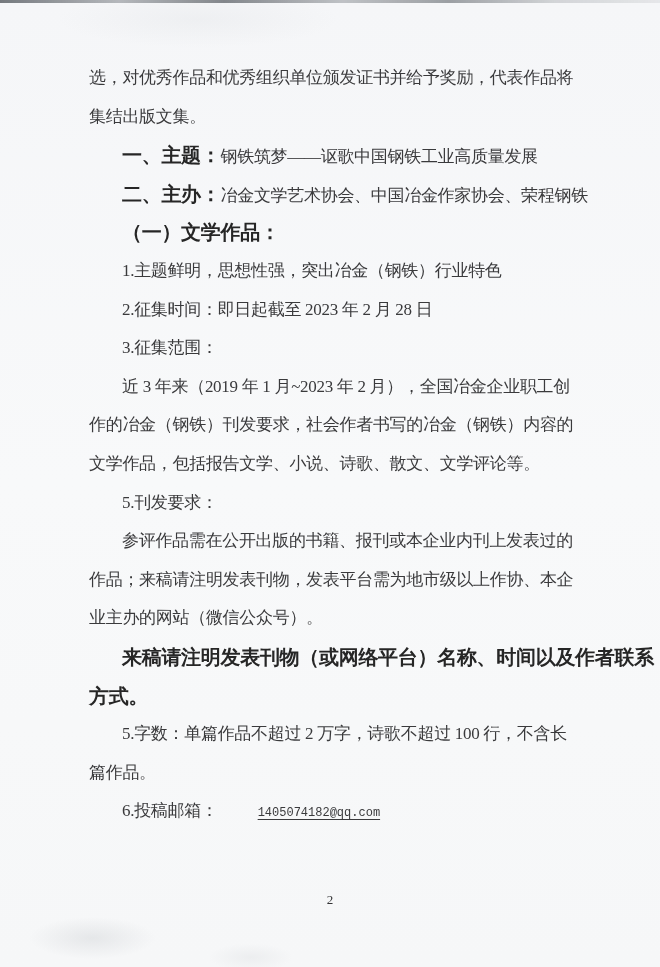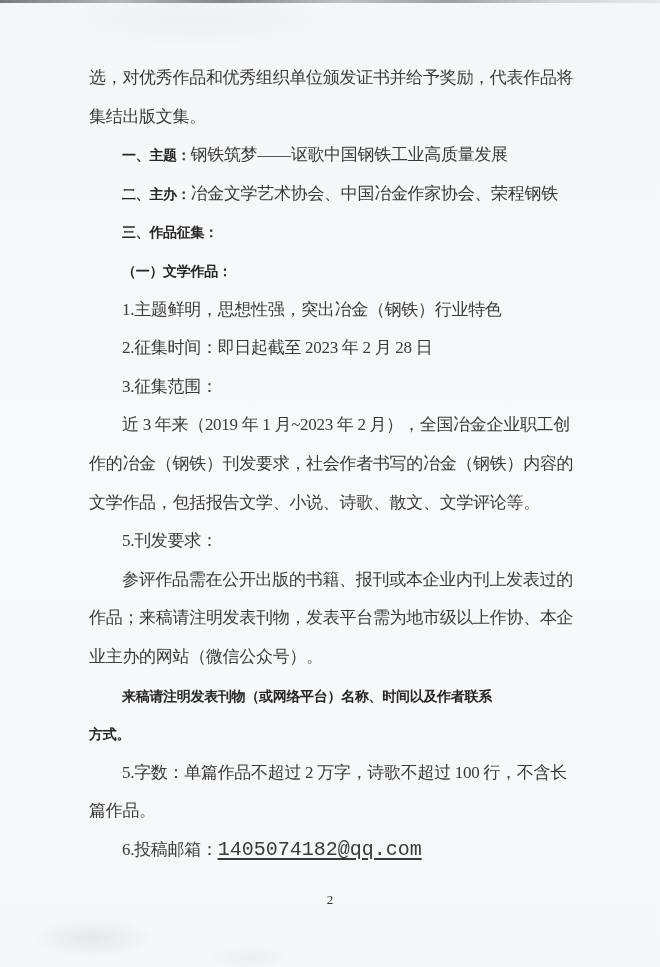--- a/index.html
+++ b/index.html
@@ -49,29 +49,30 @@
     letter-spacing: -0.3px;
     color: #3a3a3c;
     white-space: nowrap;
   }
   .line.indent {
     padding-left: 33px;
   }
   .bold {
     font-weight: 700;
     font-family: "Liberation Sans", "DejaVu Sans", sans-serif;
-    font-size: 14px;
+    font-size: 20px;
     color: #262626;
   }
   .underline {
     text-decoration: underline;
     text-underline-offset: 3px;
     font-family: "Liberation Mono", "DejaVu Sans Mono", monospace;
-    font-size: 20px;
+    font-size: 12px;
     letter-spacing: 0;
+    margin-left: 40px;
   }
   .footer {
     position: absolute;
     top: 890px;
     left: 0;
     width: 100%;
     text-align: center;
   }
   .page-number {
     font-size: 13px;
@@ -84,21 +85,20 @@
 
 <div class="page">
   <div class="scan-edge-top"></div>
 
   <div class="content">
 
   <div class="line"><span>选，对优秀作品和优秀组织单位颁发证书并给予奖励，代表作品将</span></div>
       <div class="line"><span>集结出版文集。</span></div>
       <div class="line indent"><span class="bold">一、主题：</span><span>钢铁筑梦——讴歌中国钢铁工业高质量发展</span></div>
       <div class="line indent"><span class="bold">二、主办：</span><span>冶金文学艺术协会、中国冶金作家协会、荣程钢铁</span></div>
-      <div class="line indent"><span class="bold">三、作品征集：</span></div>
       <div class="line indent"><span class="bold">（一）文学作品：</span></div>
       <div class="line indent"><span>1.主题鲜明，思想性强，突出冶金（钢铁）行业特色</span></div>
       <div class="line indent"><span>2.征集时间：即日起截至 2023 年 2 月 28 日</span></div>
       <div class="line indent"><span>3.征集范围：</span></div>
       <div class="line indent"><span>近 3 年来（2019 年 1 月~2023 年 2 月），全国冶金企业职工创</span></div>
       <div class="line"><span>作的冶金（钢铁）刊发要求，社会作者书写的冶金（钢铁）内容的</span></div>
       <div class="line"><span>文学作品，包括报告文学、小说、诗歌、散文、文学评论等。</span></div>
       <div class="line indent"><span>5.刊发要求：</span></div>
       <div class="line indent"><span>参评作品需在公开出版的书籍、报刊或本企业内刊上发表过的</span></div>
       <div class="line"><span>作品；来稿请注明发表刊物，发表平台需为地市级以上作协、本企</span></div>

